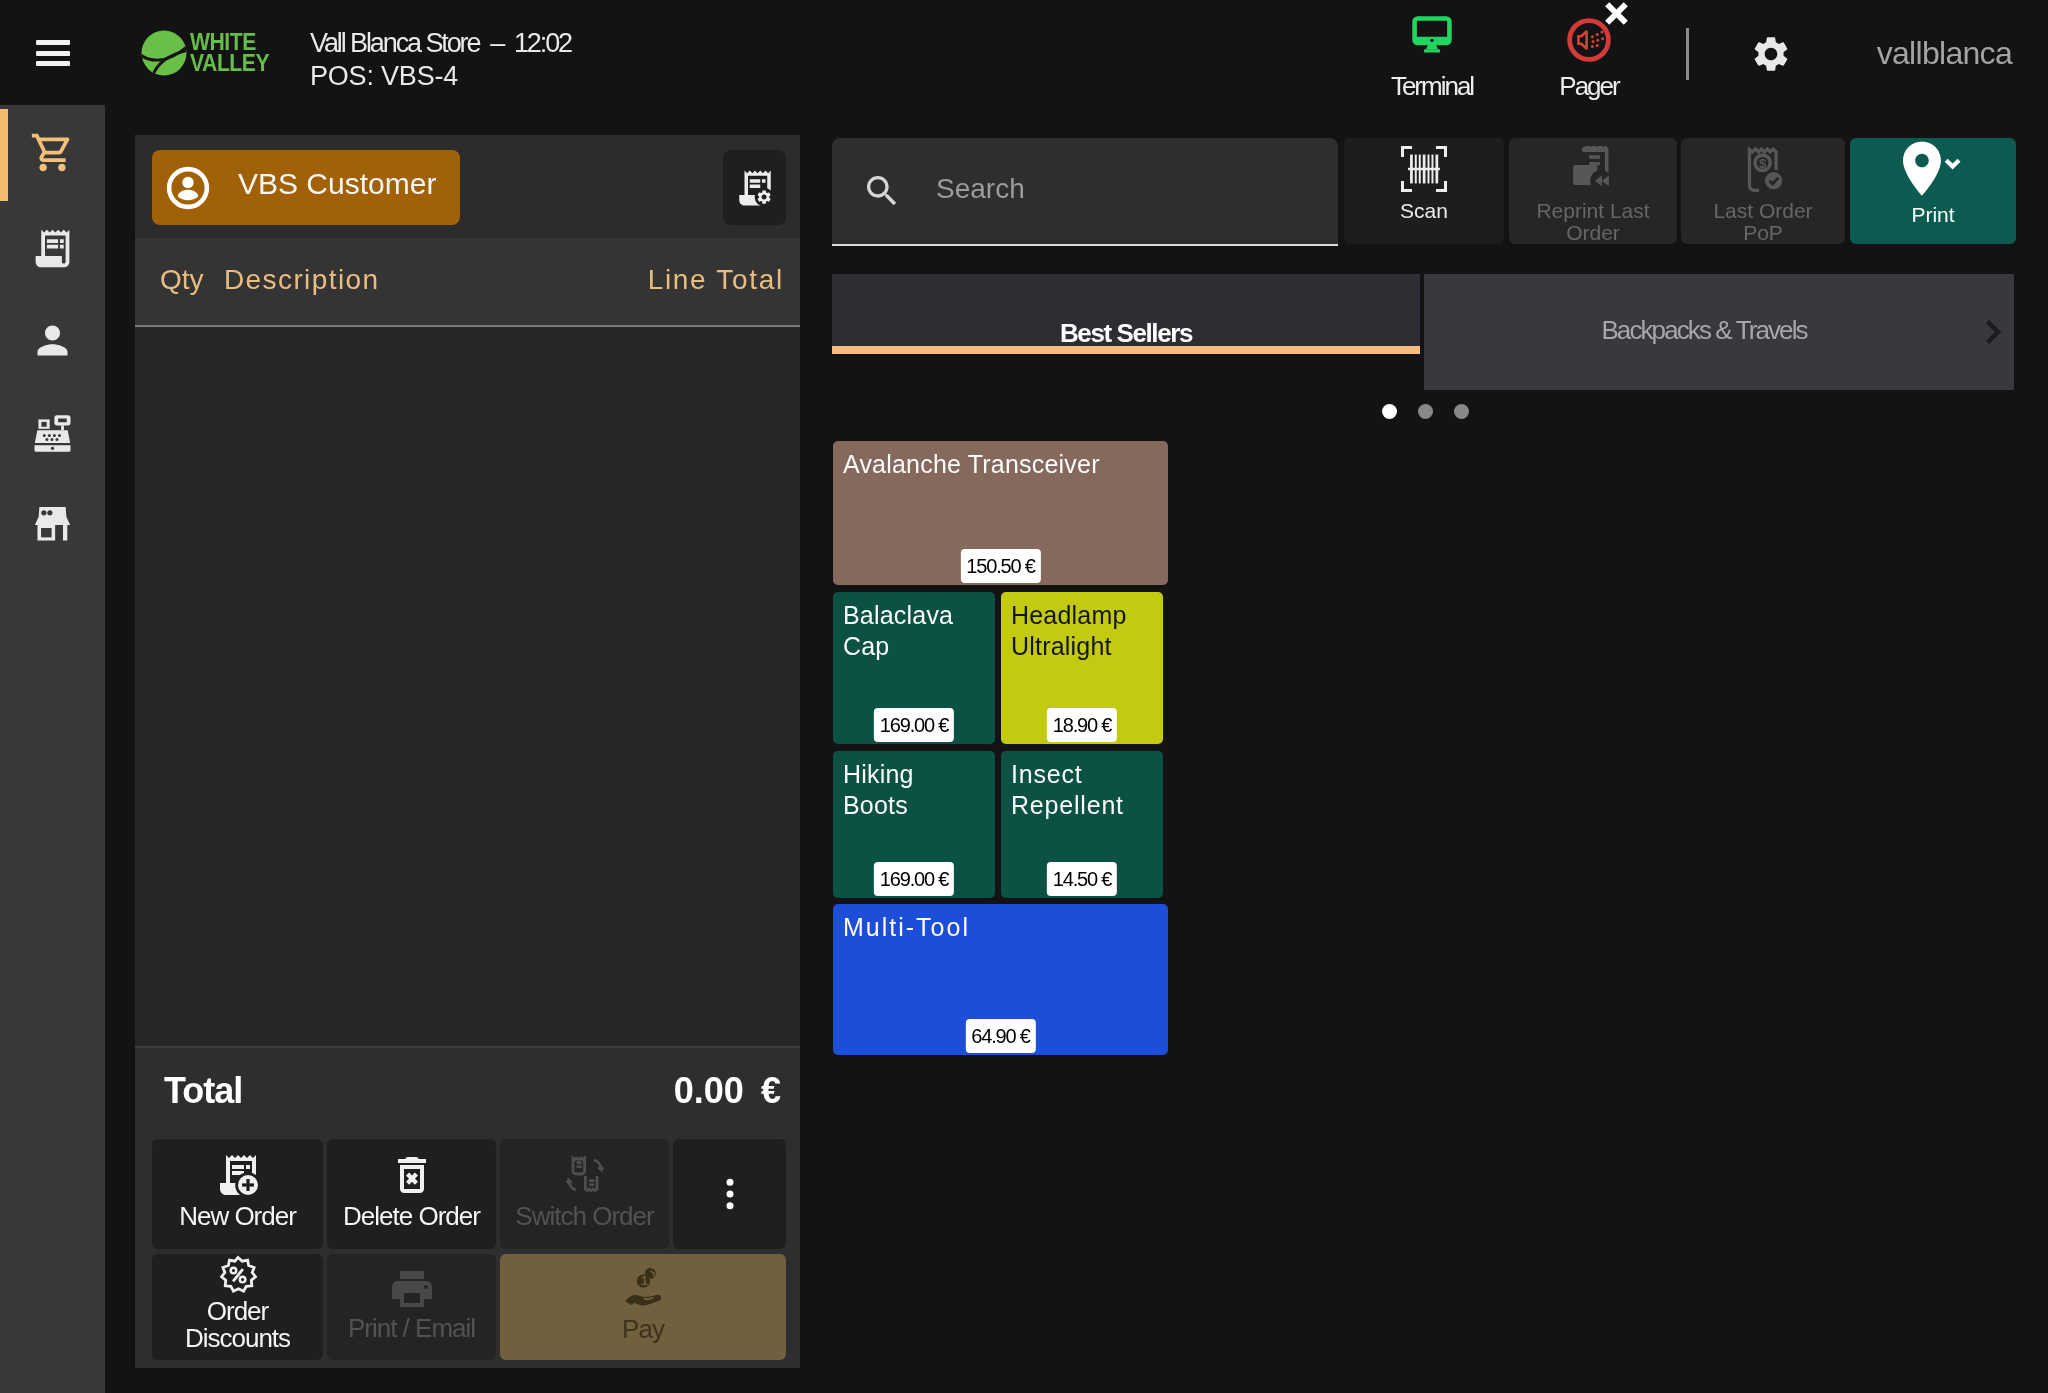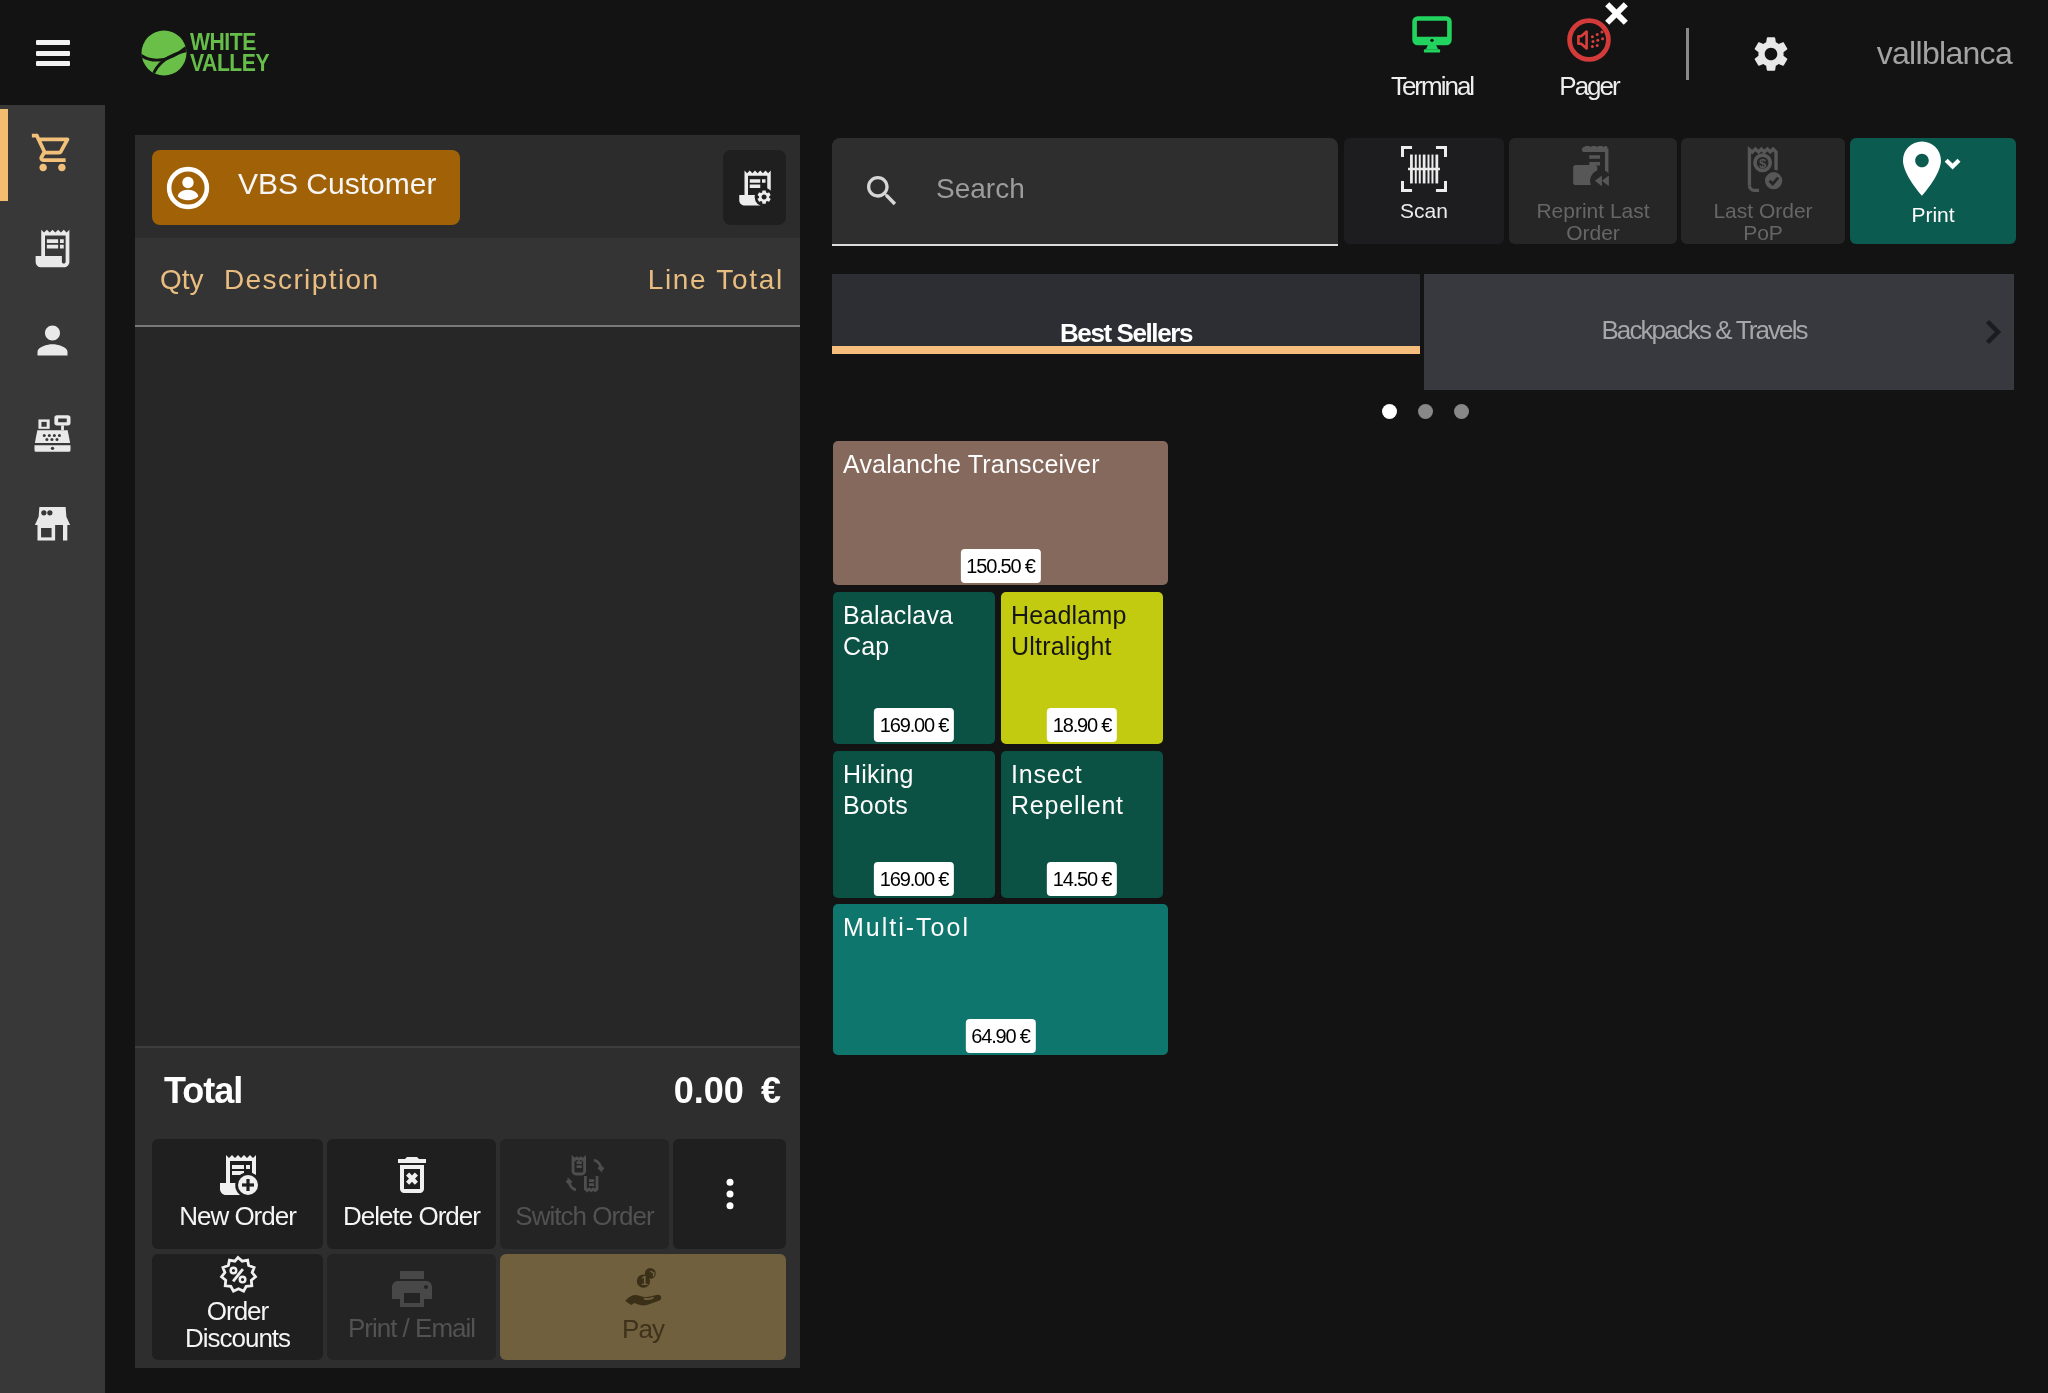--- a/index.html
+++ b/index.html
@@ -58,20 +58,21 @@
           <circle cx="23" cy="23" r="22.5"></circle>
         </clipPath>
       </defs>
     <circle cx="23" cy="23" r="22.5" fill="#69bf48"></circle>
     <g clip-path="url(#logoclip)">
       <path d="M-2 24 C 11 34, 28 32, 47 16" fill="none" stroke="#141414" stroke-width="3"></path>
       <path d="M11 48 C 15 33, 29 24, 48 20" fill="none" stroke="#141414" stroke-width="3"></path>
     </g>
   </svg>
   <div class="abs" id="logotext">WHITE<br>VALLEY</div>
+  <div class="abs" id="storeinfo"><span style="letter-spacing:-2.1px">Vall Blanca Store &nbsp;–&nbsp; 12:02</span><br>POS: VBS-4</div>
   <svg class="abs" style="left:1410px;top:13px" width="44" height="44" viewBox="0 0 24 24">
     <rect x="2.5" y="3" width="19" height="13.4" rx="1.7" fill="none" stroke="#22d45f" stroke-width="2.5"></rect>
     <path d="M2.5 12.9 h19 v1.8 a1.7 1.7 0 0 1 -1.7 1.7 h-15.6 a1.7 1.7 0 0 1 -1.7 -1.7 z" fill="#22d45f"></path>
     <circle cx="12" cy="14.9" r="0.9" fill="#131313"></circle>
     <path d="M10.2 16.6 h3.6 l1.5 3.2 h-6.6 z" fill="#22d45f"></path>
     <rect x="7.6" y="19.8" width="8.8" height="1.8" rx="0.5" fill="#22d45f"></rect>
   </svg>
   <div class="toplabel" style="left:1380px;top:71px;width:104px">Terminal</div>
   <svg class="abs" style="left:1566px;top:0px" width="68" height="66" viewBox="0 0 34 33">
     <circle cx="11.5" cy="20" r="9.7" fill="none" stroke="#d33b3b" stroke-width="2.4"></circle>
@@ -260,21 +261,21 @@
 </div>
 <div class="dot" style="left:1382px;background:#fff"></div>
 <div class="dot" style="left:1418px;background:#888"></div>
 <div class="dot" style="left:1454px;background:#888"></div>
 
 <div class="tile" style="left:833px;top:441px;width:335px;height:144px;background:#84695c">Avalanche Transceiver<span class="price">150.50&nbsp;€</span></div>
 <div class="tile" style="left:833px;top:592px;width:162px;height:152px;background:#0b5244">Balaclava Cap<span class="price">169.00&nbsp;€</span></div>
 <div class="tile" style="left:1001px;top:592px;width:162px;height:152px;background:#c3cb10;color:#151515">Headlamp Ultralight<span class="price">18.90&nbsp;€</span></div>
 <div class="tile" style="left:833px;top:751px;width:162px;height:147px;background:#0b5244">Hiking Boots<span class="price">169.00&nbsp;€</span></div>
 <div class="tile" style="left:1001px;top:751px;width:162px;height:147px;background:#0b5244;letter-spacing:0.8px">Insect Repellent<span class="price">14.50&nbsp;€</span></div>
-<div class="tile" style="left:833px;top:904px;width:335px;height:151px;background:#0f766e;letter-spacing:2px">Multi-Tool<span class="price">64.90&nbsp;€</span></div>
+<div class="tile" style="left:833px;top:904px;width:335px;height:151px;background:#1d4ed8;letter-spacing:2px">Multi-Tool<span class="price">64.90&nbsp;€</span></div>
 
 <div class="pbtn" style="left:152px;top:1139px;width:171px;height:110px">
   <svg width="48" height="48" viewBox="0 0 24 24" fill="#f0f0f0" style="margin-bottom:4px">
     <path d="M19.5 3.5 18 2l-1.5 1.5L15 2l-1.5 1.5L12 2l-1.5 1.5L9 2 7.5 3.5 6 2v14H3v3c0 1.66 1.34 3 3 3h12c1.66 0 3-1.34 3-3V2l-1.5 1.5zM19 19c0 .55-.45 1-1 1s-1-.45-1-1v-3H8V5h11v14z"></path>
     <path d="M9 7h6v2H9zM16 7h2v2h-2zM9 10h6v2H9z"></path>
     <g>
         <circle cx="17" cy="17" r="6.4" fill="#1f1f1f"></circle>
         <circle cx="17" cy="17" r="5" fill="#f0f0f0"></circle>
     <rect x="16.2" y="14" width="1.6" height="6" fill="#1f1f1f"></rect>
         <rect x="14" y="16.2" width="6" height="1.6" fill="#1f1f1f"></rect>

